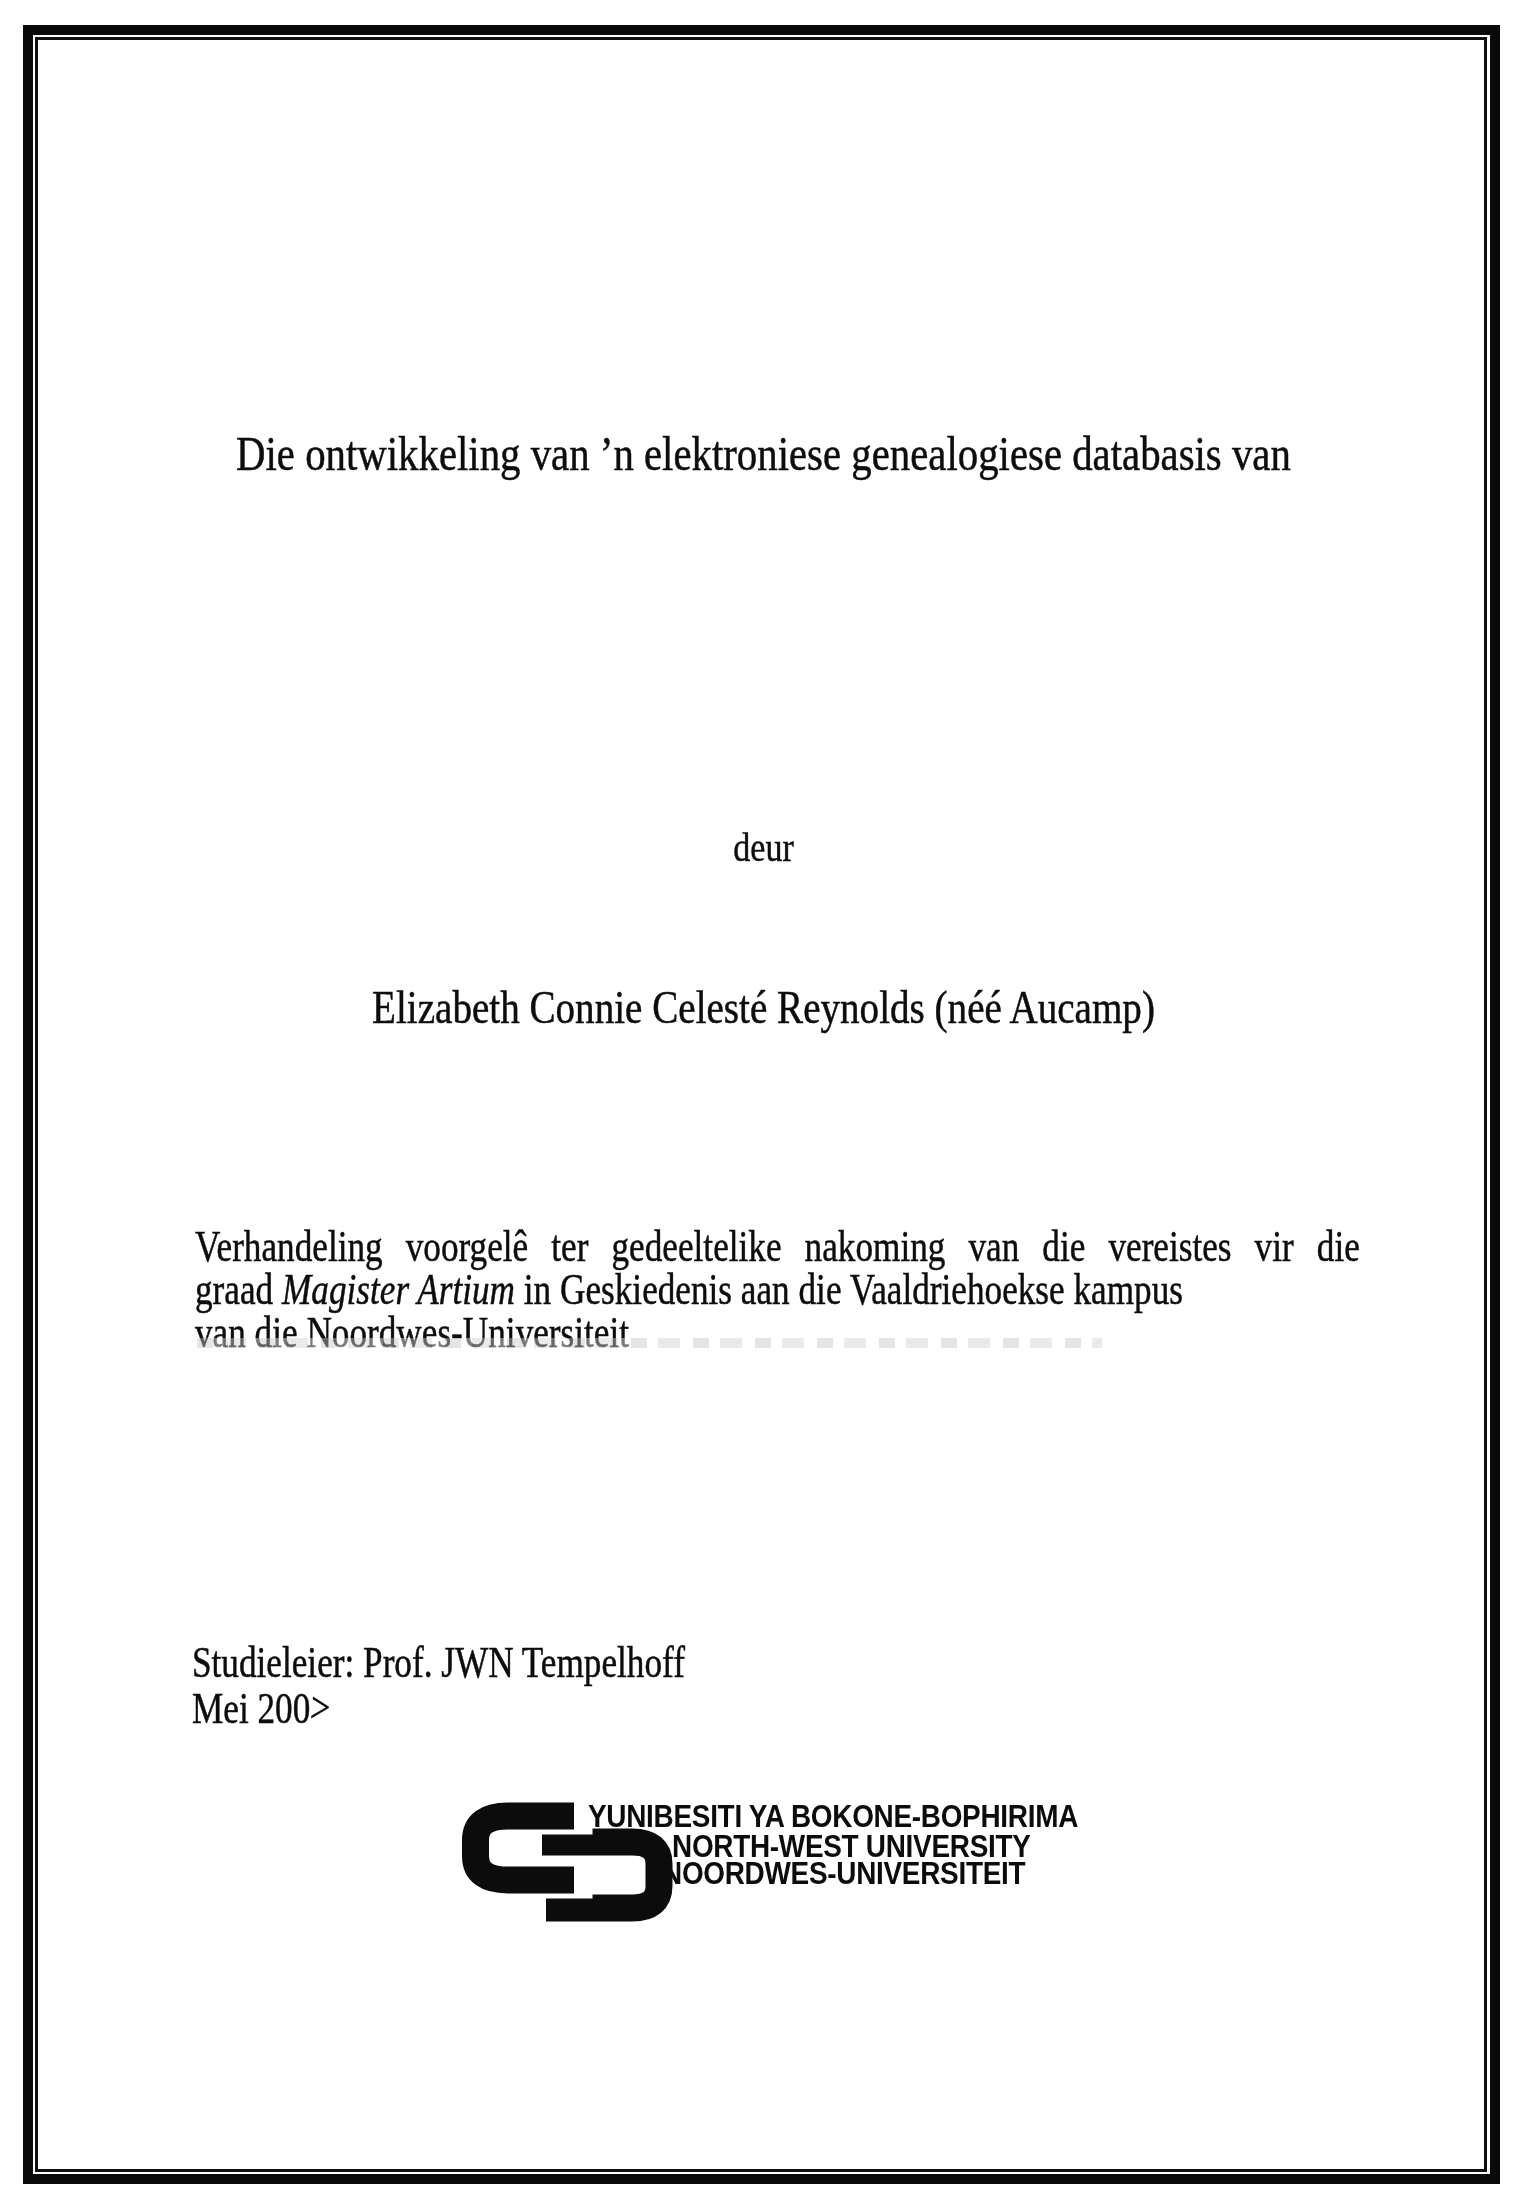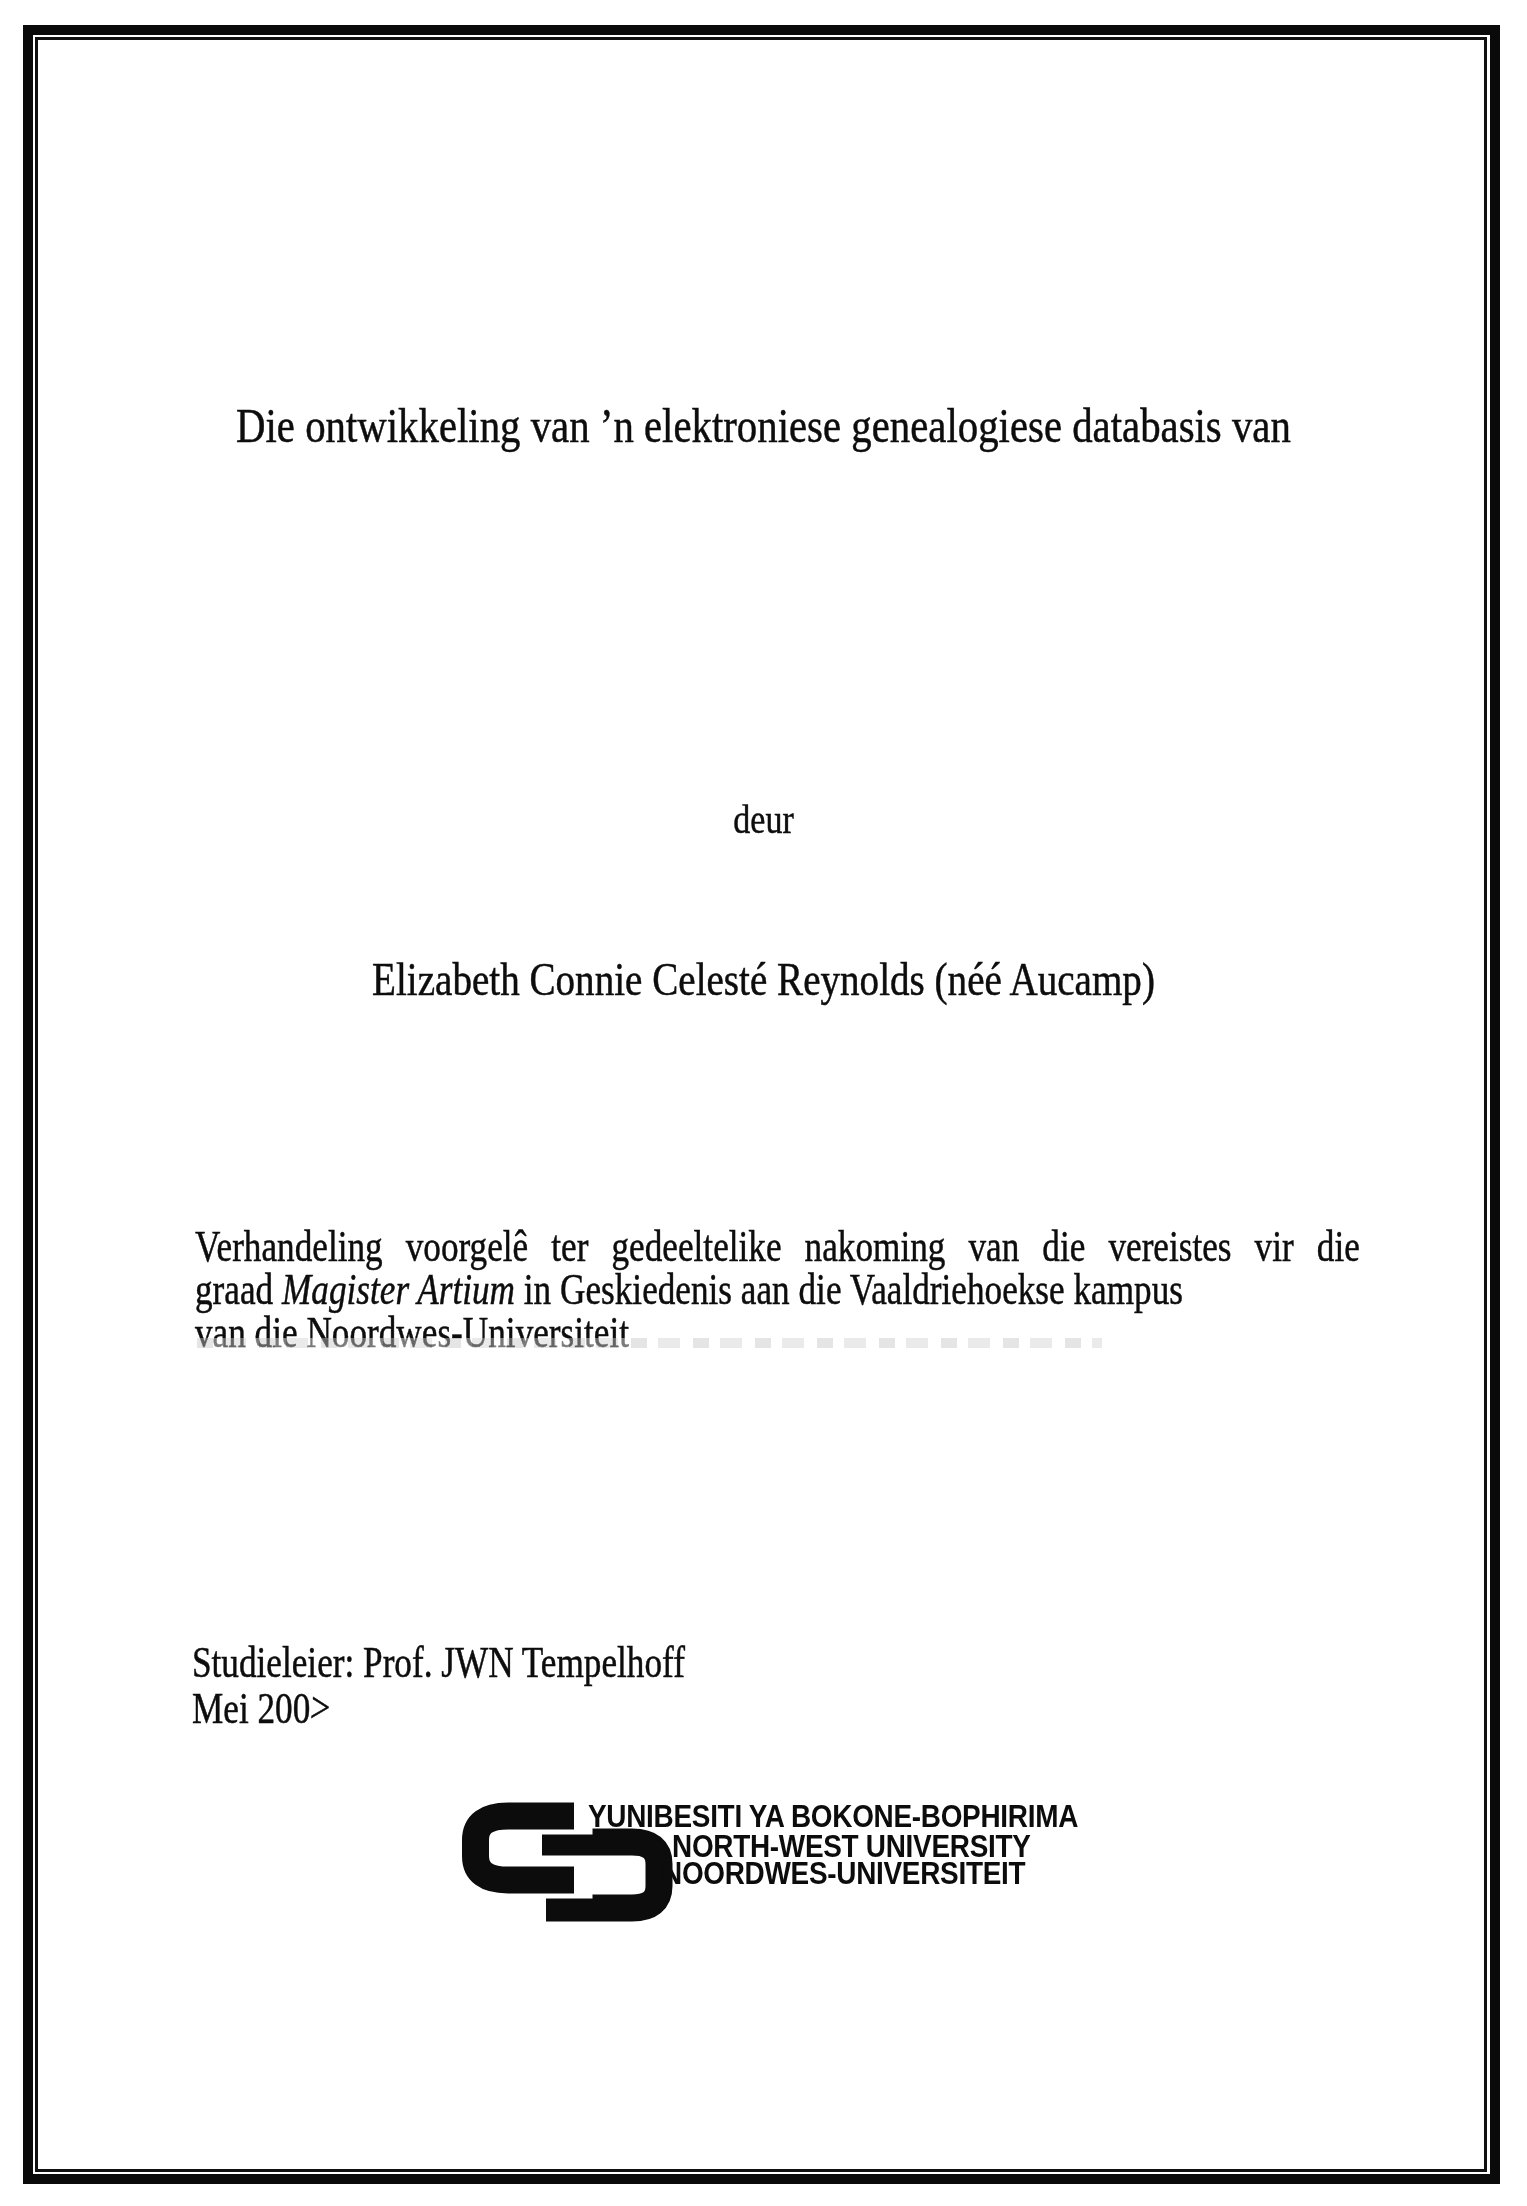--- a/index.html
+++ b/index.html
@@ -22,20 +22,21 @@
   }
   #frame-inner {
     left: 35px; top: 37px;
     width: 1452px; height: 2135px;
     border: 3px solid #111111;
     box-sizing: border-box;
   }
   .serifline {
     white-space: nowrap;
     line-height: 1;
+    margin-top: 28px;
     -webkit-text-stroke: 0.5px #0d0d0d;
   }
   .centerline {
     left: 0; width: 1527px;
     text-align: center;
   }
   .squeeze  { transform: scaleX(0.85); transform-origin: 50% 50%; }
   #title-line1 { top: 402px; font-size: 48px; }
   #title-line2 { top: 472px; font-size: 48px; }
   #byline      { top: 800px; font-size: 40px; }

